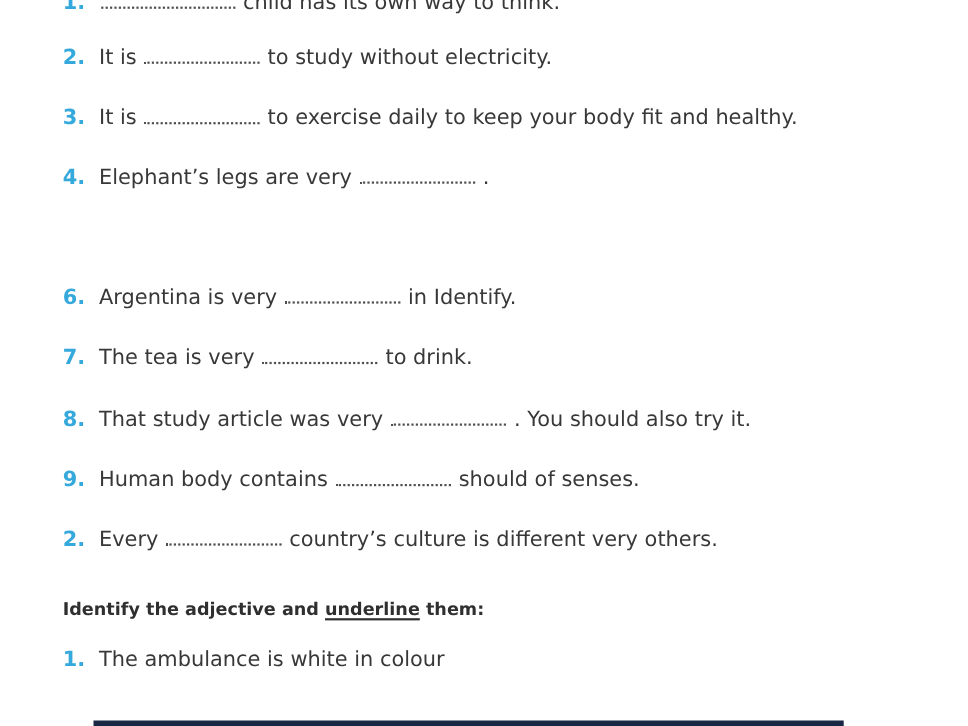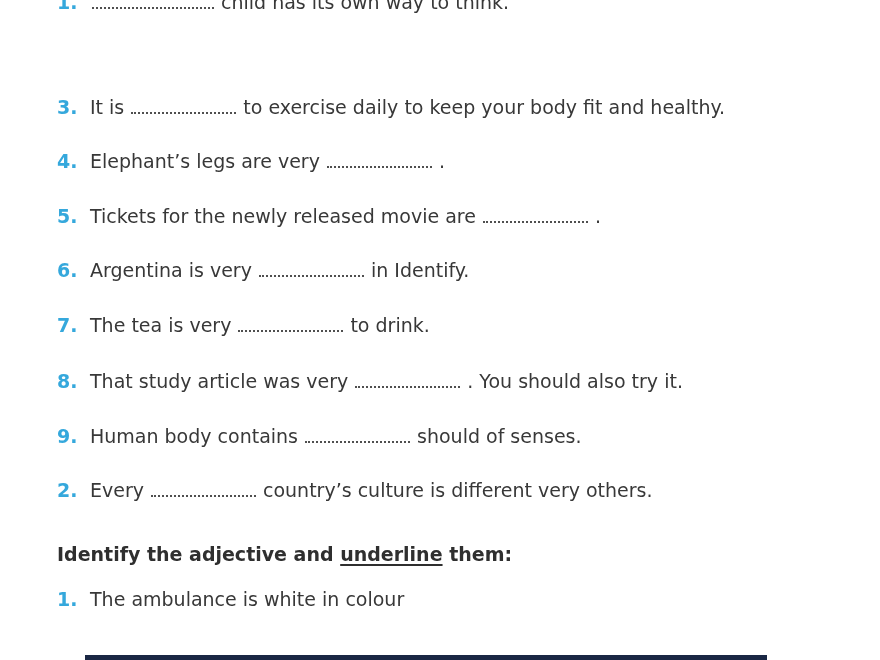--- a/index.html
+++ b/index.html
@@ -43,21 +43,21 @@
     margin: 0 7px;
     border-bottom: 2px dotted #4f4f4f;
     vertical-align: baseline;
   }
   .row.first .blank { width: 122px; margin-left: 2px; }
   .heading {
     position: absolute;
     left: 57px;
     height: 24px;
     line-height: 24px;
-    font-size: 19px;
+    font-size: 16px;
     font-weight: 700;
     color: #2f2f2f;
     white-space: nowrap;
   }
   .heading .u {
     text-decoration: underline;
     text-decoration-thickness: 2px;
     text-underline-offset: 3px;
   }
   .bottom-bar {
@@ -71,32 +71,32 @@
 </style>
 </head>
 <body>
 
 <div class="sheet">
 
   <div class="row first" style="top:-9px">
     <span class="num">1.</span><span></span><span class="blank"></span><span>child has its own way to think.</span>
   </div>
 
+  <div class="row" style="top:41px">
+    <span class="num">2.</span><span>It is</span><span class="blank"></span><span>to study without electricity.</span>
+  </div>
 
   <div class="row" style="top:96px">
     <span class="num">3.</span><span>It is</span><span class="blank"></span><span>to exercise daily to keep your body fit and healthy.</span>
   </div>
 
   <div class="row" style="top:150px">
     <span class="num">4.</span><span>Elephant’s legs are very</span><span class="blank"></span><span>.</span>
   </div>
 
-  <div class="row" style="top:205px">
-    <span class="num">5.</span><span>Tickets for the newly released movie are</span><span class="blank"></span><span>.</span>
-  </div>
 
   <div class="row" style="top:259px">
     <span class="num">6.</span><span>Argentina is very</span><span class="blank"></span><span>in Identify.</span>
   </div>
 
   <div class="row" style="top:314px">
     <span class="num">7.</span><span>The tea is very</span><span class="blank"></span><span>to drink.</span>
   </div>
 
   <div class="row" style="top:370px">

